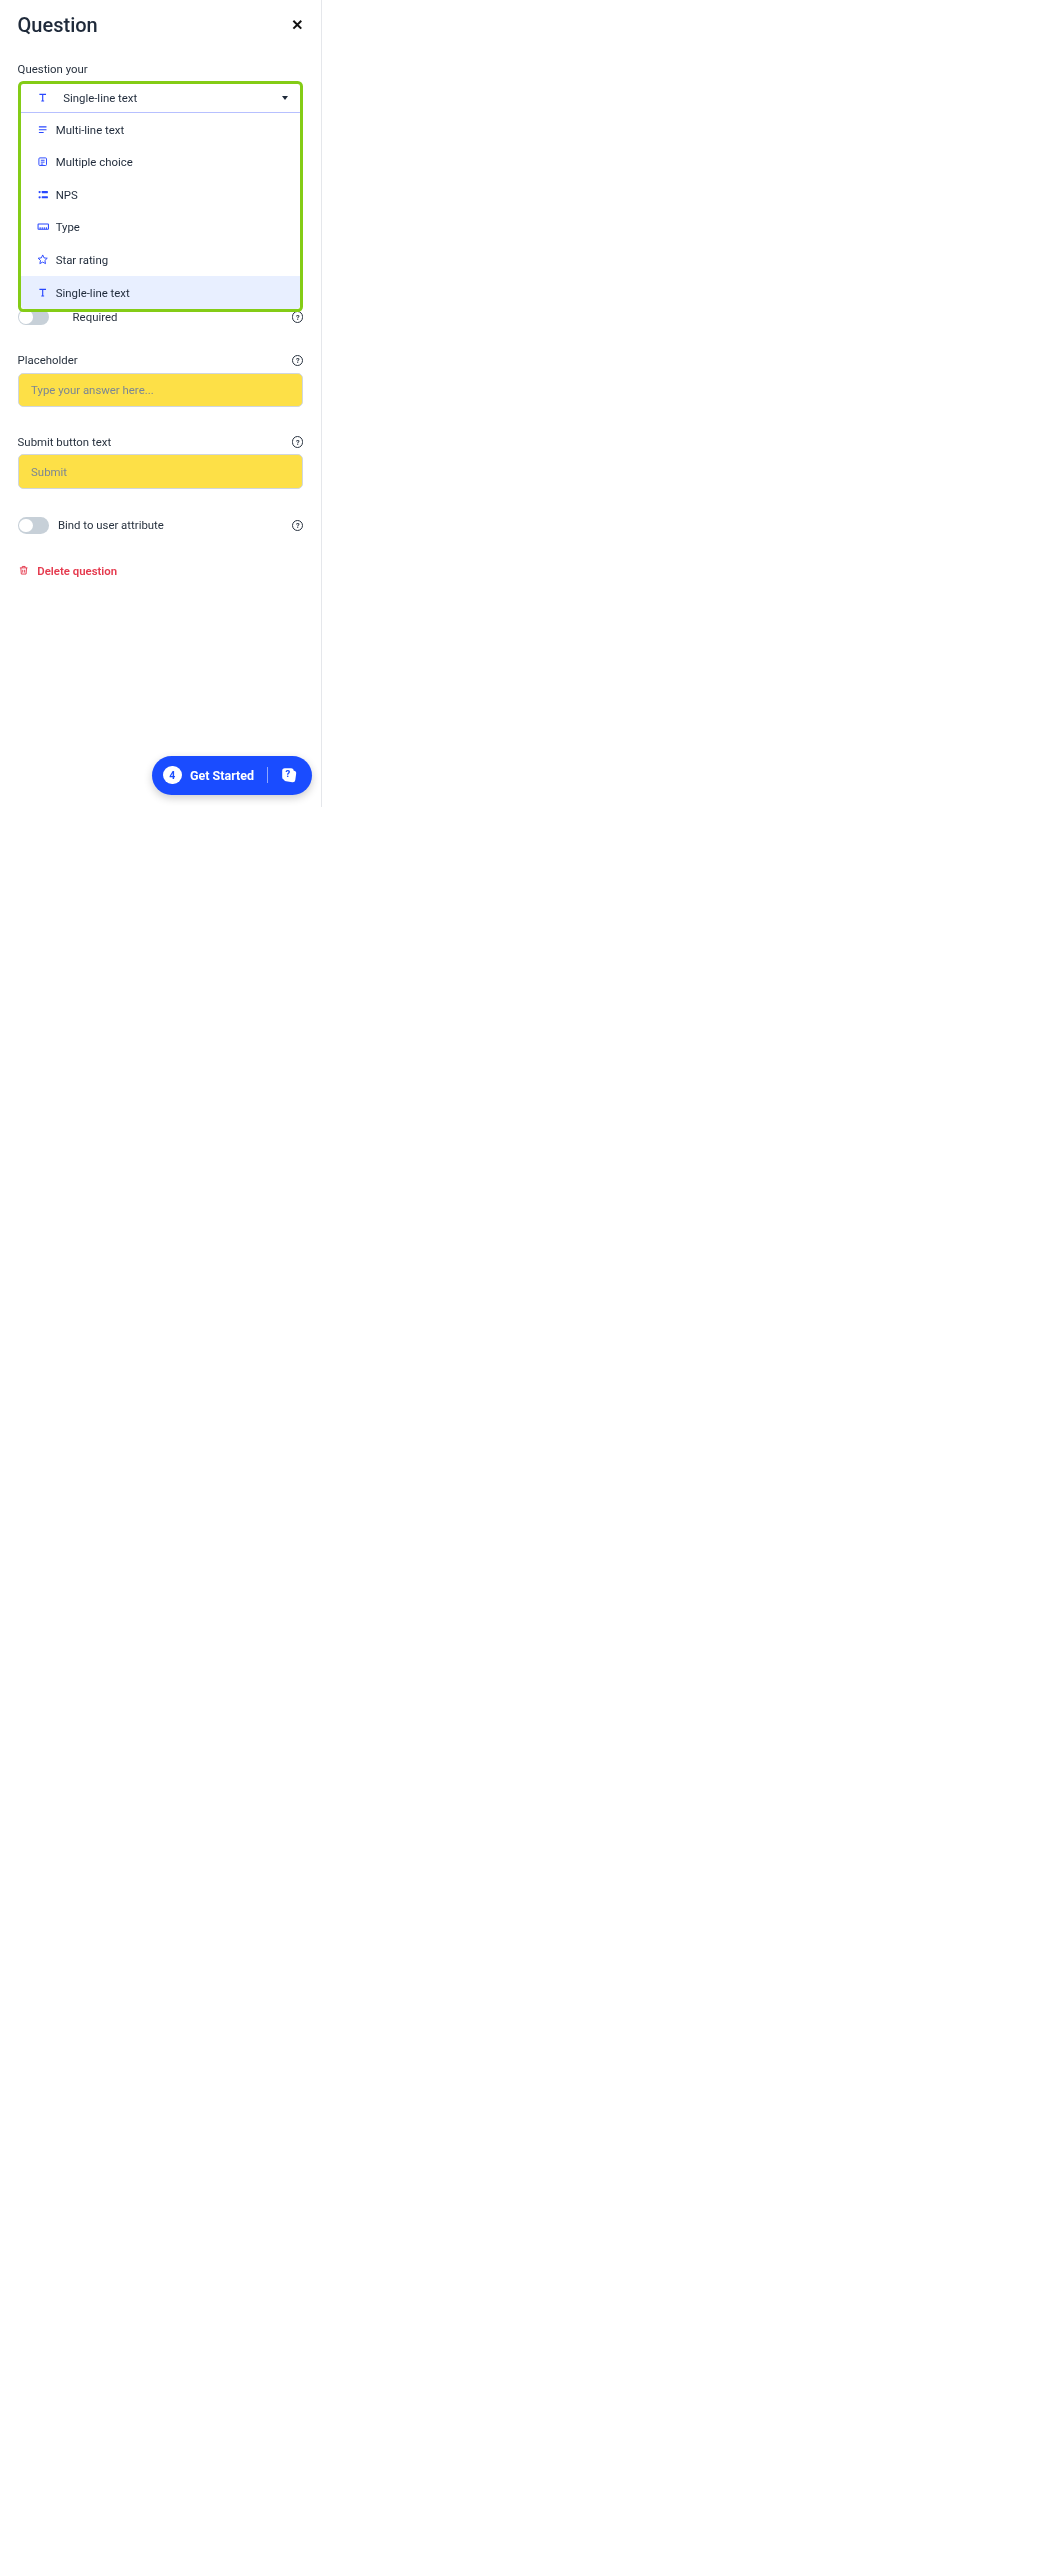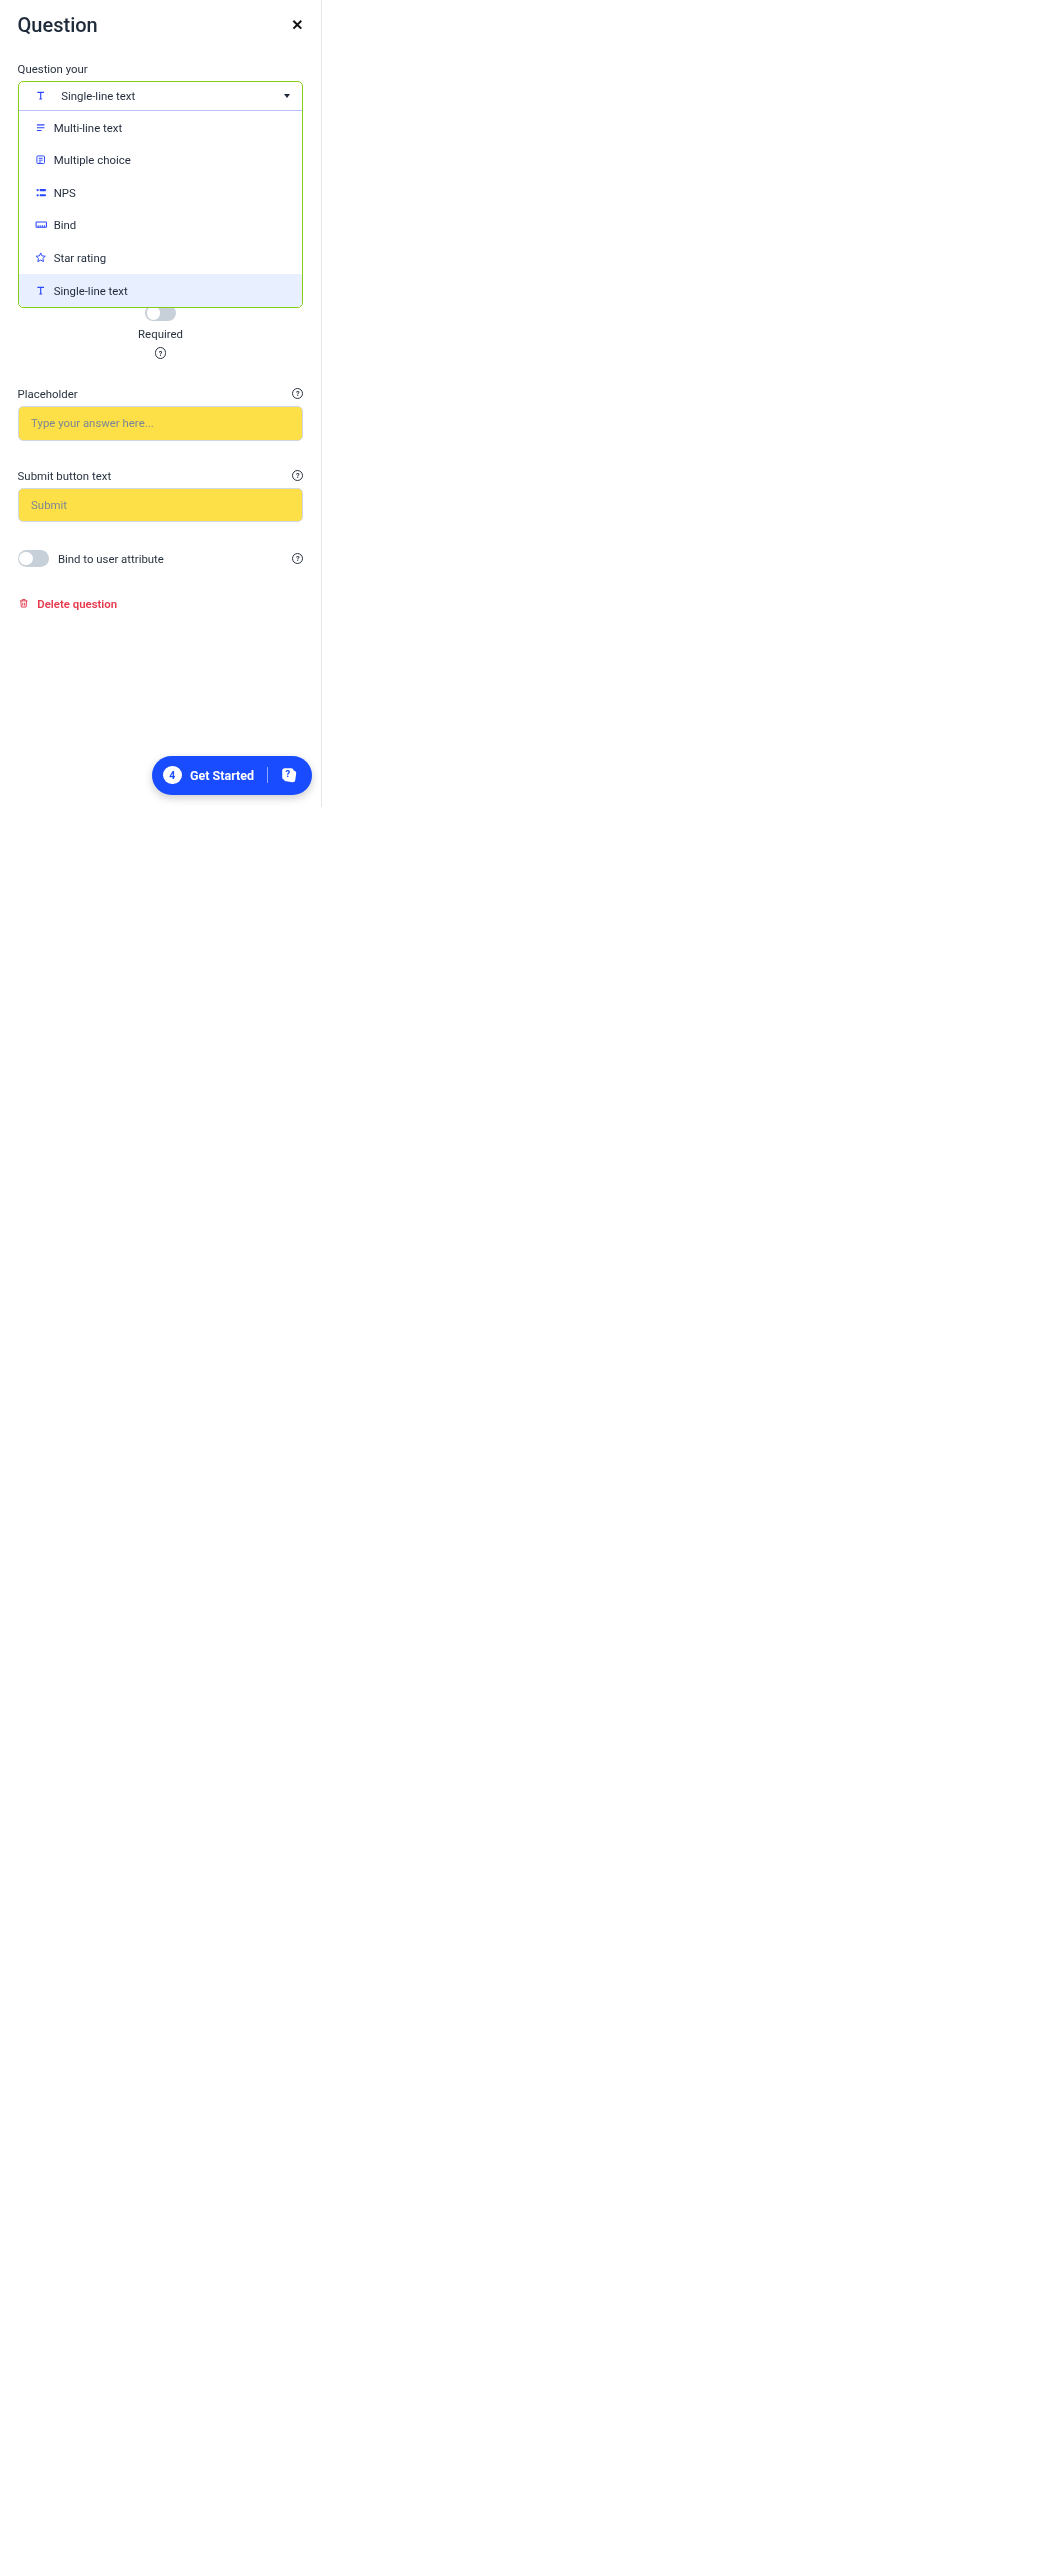--- a/index.html
+++ b/index.html
@@ -35,21 +35,21 @@
   }
   .field-label {
     font-size: 11.4px;
     color: #28323f;
     margin-bottom: 5.2px;
     display: flex;
     justify-content: space-between;
     align-items: center;
   }
   .select-wrapper {
-    border: 1px solid #84cc16;
+    border: 3px solid #84cc16;
     border-radius: 5.2px;
     background: #fff;
     position: relative;
     z-index: 20;
   }
   .select-value {
     display: flex;
     align-items: center;
     padding: 7.3px 9.3px 7.3px 15.6px;
     gap: 13.5px;
@@ -190,23 +190,22 @@
     height: 25px;
     display:flex;
     align-items:center;
     justify-content:center;
     position: relative;
   }
   .required-clip {
     
     display:flex;
     align-items:center;
-    gap:6px;
+    gap:24px;
     margin-top: -3.1px;
-    flex-direction: column;
   }
   .icon-blue { color: #2847ff; }
 </style>
 </head>
 <body>
 
 <div class="panel">
   <div class="header">
     <h1 class="page-title">Question</h1>
     <button class="close-btn" aria-label="close">✕</button>
@@ -256,21 +255,21 @@
         </span>
         <span class="label">NPS</span>
       </div>
       <div class="select-option">
         <span class="icon-slot icon-blue">
           <svg width="12.5" height="8.3" viewBox="0 0 24 16" fill="none" stroke="currentColor" stroke-width="2">
             <rect x="2" y="2" width="20" height="10" rx="1"></rect>
             <path d="M6 12V8M10 12V8M14 12V8M18 12V8"></path>
           </svg>
         </span>
-        <span class="label">Bind</span>
+        <span class="label">Type</span>
       </div>
       <div class="select-option">
         <span class="icon-slot icon-blue">
           <svg width="11.4" height="11.4" viewBox="0 0 24 24" fill="none" stroke="currentColor" stroke-width="2">
             <path d="M12 2l2.8 6.2 6.8.7-5 4.7 1.4 6.7L12 17l-6 3.3 1.4-6.7-5-4.7 6.8-.7z"></path>
           </svg>
         </span>
         <span class="label">Star rating</span>
       </div>
       <div class="select-option selected">

